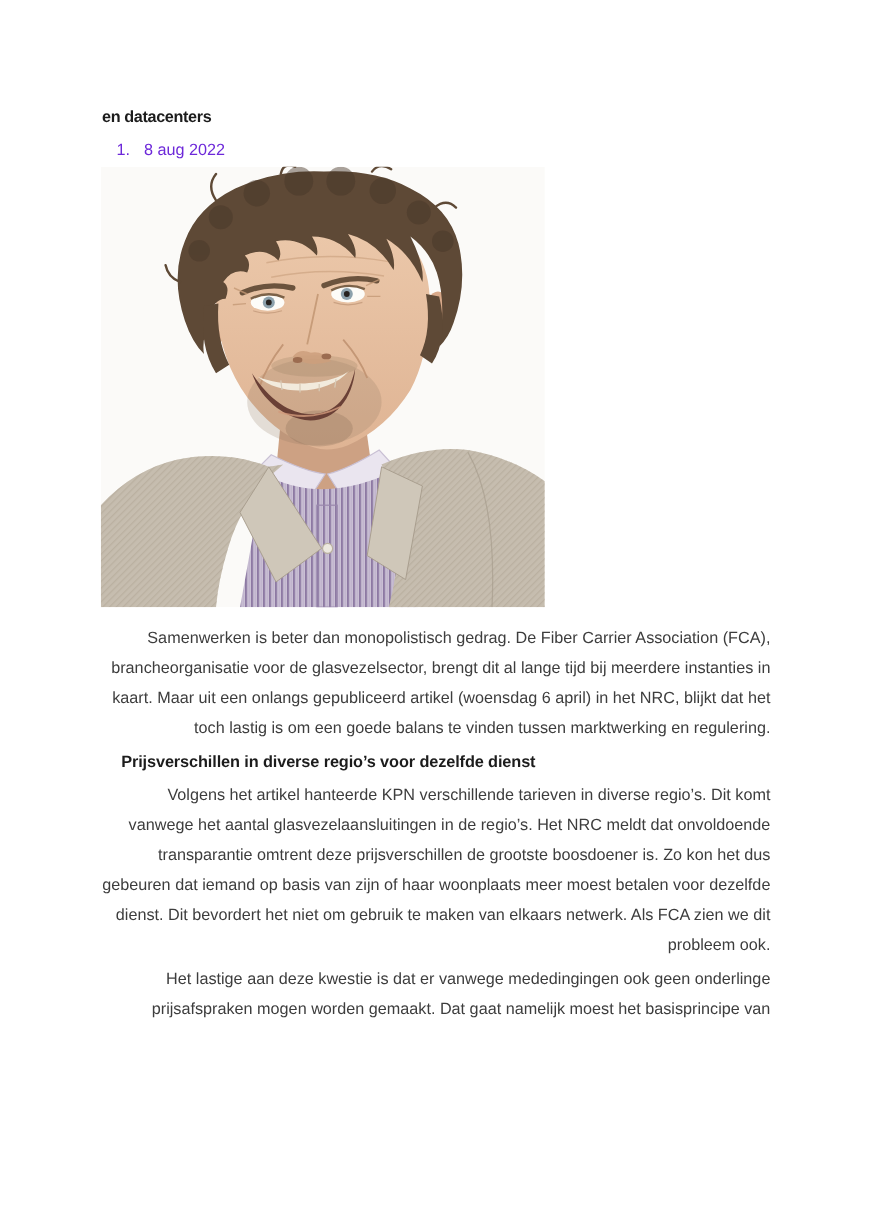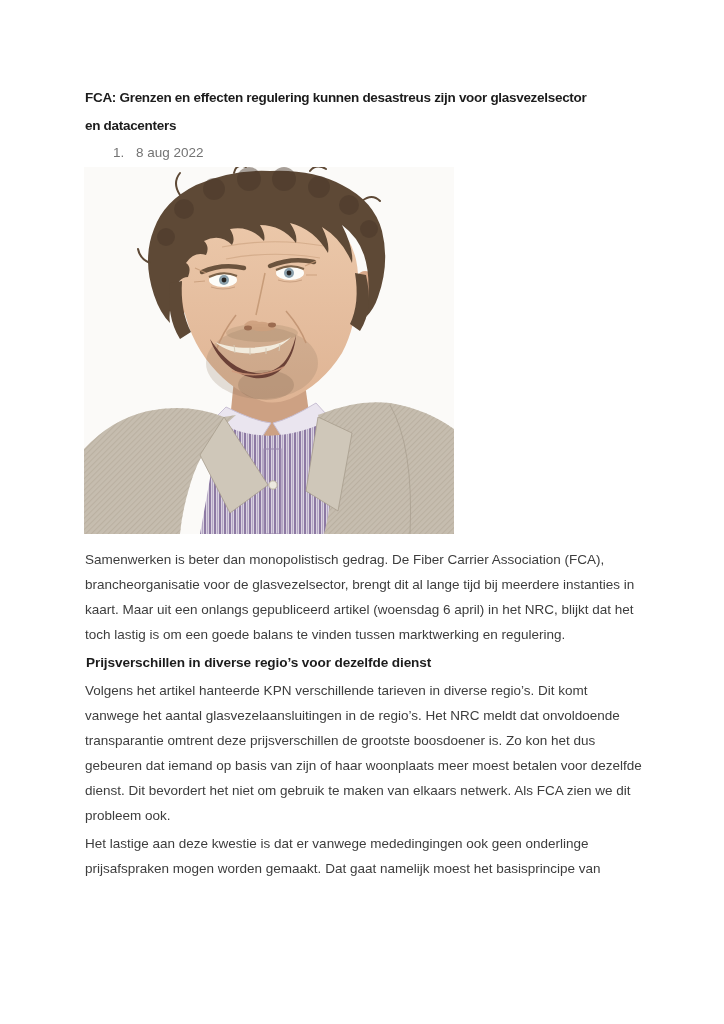--- a/index.html
+++ b/index.html
@@ -12,46 +12,45 @@
   }
   .content{
     position:absolute;left:85px;top:84px;width:557px;
   }
   h1.title{
     margin:0;font-size:13.5px;font-weight:700;line-height:28px;
     letter-spacing:-0.3px;color:#1c1c1c;
   }
   h1.title .tline{display:block;white-space:nowrap;}
   .meta{
-    margin:0 0 0 28px;height:25px;line-height:25px;
-    font-size:13.5px;color:#737373;
+    margin:0 0 0 12px;height:25px;line-height:25px;
+    font-size:13.5px;color:#6d28d9;
   }
   .meta .num{display:inline-block;width:23px;}
   .photo{
     margin:2px 0 13px -1px;
     width:370px;height:367px;line-height:0;
   }
   p.body{
     margin:0 0 3px 0;
-    font-size:13.5px;line-height:25px;color:#3d3d3d;
+    font-size:13.5px;line-height:25px;color:#3d3d3d;text-align:right;
   }
   h2.subhead{
-    margin:3px 0 3px 1px;
+    margin:3px 0 3px 16px;
     font-size:13.6px;font-weight:700;line-height:25px;color:#1c1c1c;
     letter-spacing:-0.1px;
   }
 </style>
 </head>
 <body>
 
 <div class="page">
   <div class="content">
 
     <h1 class="title">
-      <span class="tline">FCA: Grenzen en effecten regulering kunnen desastreus zijn voor glasvezelsector</span>
       <span class="tline">en datacenters</span>
     </h1>
 
     <div class="meta">
       <span class="num">1.</span><span>8 aug 2022</span>
     </div>
 
     <div class="photo">
       <svg width="370" height="367" viewBox="0 0 370 367" xmlns="http://www.w3.org/2000/svg">
         <defs>

